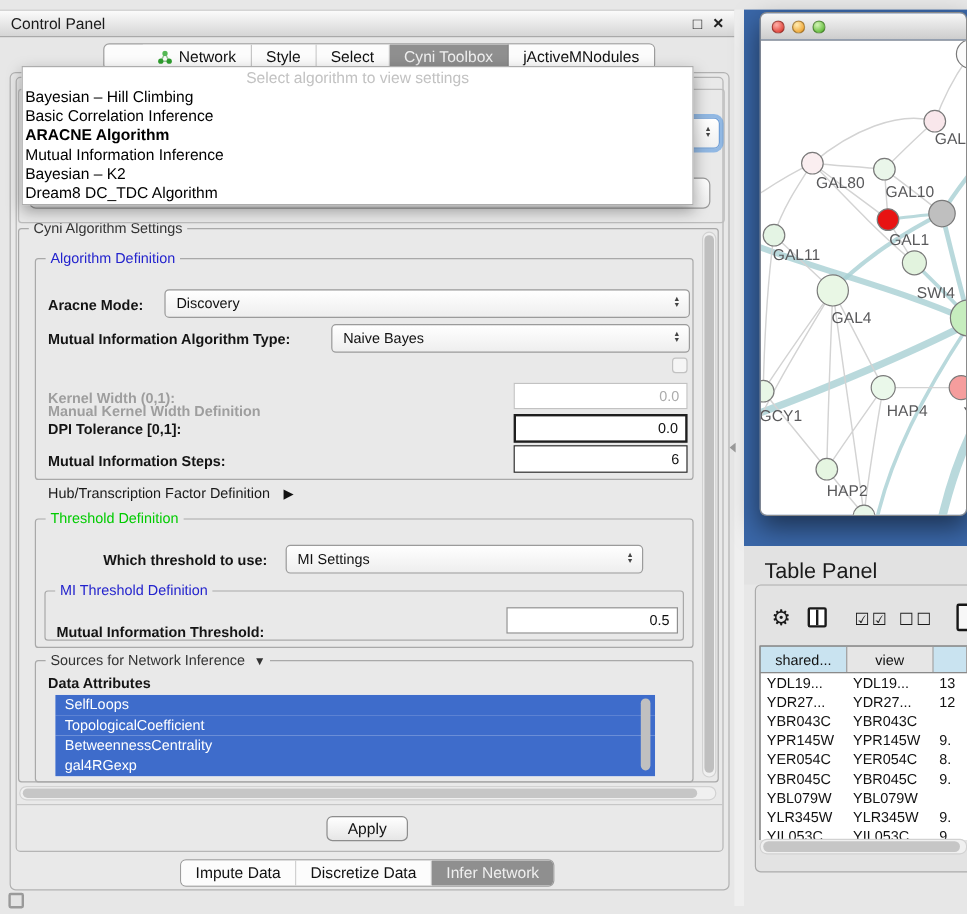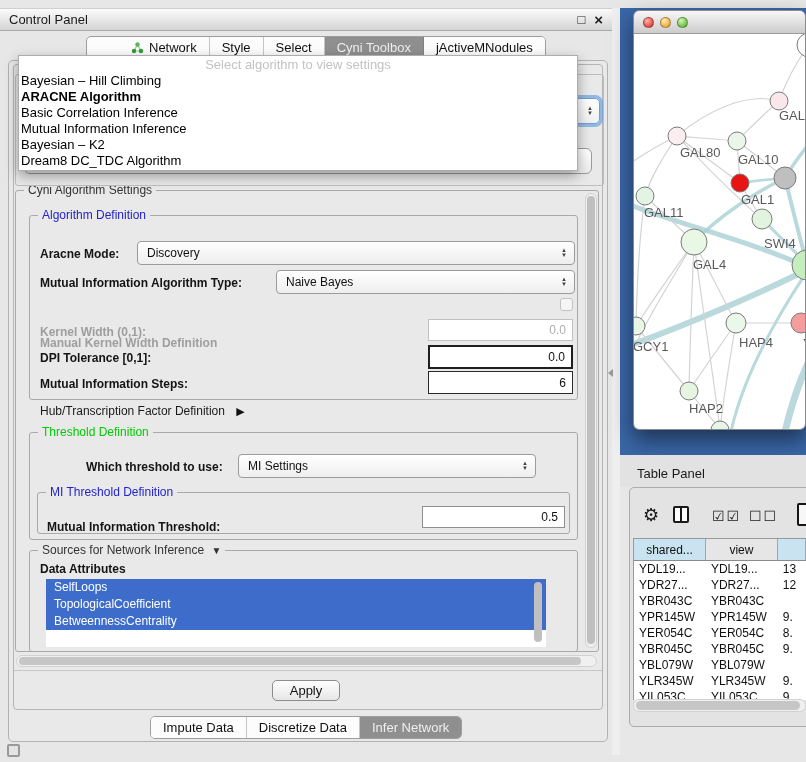--- a/index.html
+++ b/index.html
@@ -87,21 +87,21 @@
     box-shadow:0 10px 22px rgba(0,0,0,0.5);border:1px solid #8A8A8A;}
   .mac-title{height:22px;background:linear-gradient(#F7F7F7,#CCCCCC);border-bottom:1px solid #9A9A9A;
     display:flex;align-items:center;padding-left:9px;gap:6px;}
   .light{width:11px;height:11px;border-radius:50%;border:1px solid rgba(0,0,0,0.3);box-sizing:border-box;}
   .light.red{background:radial-gradient(circle at 35% 30%,#FFB3AC,#E2463D 75%);}
   .light.yellow{background:radial-gradient(circle at 35% 30%,#FFEDB3,#EFA83A 75%);}
   .light.green{background:radial-gradient(circle at 35% 30%,#D6F5B8,#66BE3F 75%);}
   .net-canvas{position:relative;width:100%;height:397px;background:#FFF;overflow:hidden;}
 
   .tp-strip{left:620px;top:455px;width:186px;height:32px;background:#E2E2E2;}
-  .tp-title{left:637px;top:466px;font-size:13px;color:#1A1A1A;}
+  .tp-title{left:637px;top:466px;font-size:18px;color:#1A1A1A;}
   .tp-box{left:629px;top:487px;width:184px;height:240px;background:#E3E3E3;border:1px solid #ABABAB;border-radius:5px;}
   .ticon{color:#1A1A1A;}
   .cols-icon{width:16px;height:17px;border:2px solid #1A1A1A;border-radius:2px;background:#FFF;position:relative;}
   .cols-icon:after{content:"";position:absolute;left:5px;top:0;bottom:0;width:2px;background:#1A1A1A;}
   .doc-icon{width:18px;height:23px;border:2px solid #161616;border-radius:2px;background:#F7F7F7;}
 
   .tbl{left:633px;top:538px;width:173px;background:#404040;border-left:1px solid #999;}
   .tbl-head{display:flex;height:21px;border-top:1px solid #999;border-bottom:1px solid #8A8A8A;}
   .th{border-right:1px solid #A5A5A5;background:#E6E6E6;display:flex;align-items:center;justify-content:center;
      font-size:12px;color:#111;box-sizing:border-box;}
@@ -162,22 +162,22 @@
   </span>
 </div>
 <div class="abs hid-combo" style="left:24px;top:148px;width:568px;height:26px;">
   <span>galFiltered.sif default node</span>
 </div>
 
 <div class="abs popup">
   <div class="popup-prompt">Select algorithm to view settings</div>
   <div id="popup-list">
       <div class="popup-item">Bayesian – Hill Climbing</div>
+      <div class="popup-item">Basic Correlation Inference</div>
       <div class="popup-item bold">ARACNE Algorithm</div>
-      <div class="popup-item">Basic Correlation Inference</div>
       <div class="popup-item">Mutual Information Inference</div>
       <div class="popup-item">Bayesian – K2</div>
       <div class="popup-item">Dream8 DC_TDC Algorithm</div>
     </div>
 </div>
 
 <div class="abs group" style="left:15px;top:190px;width:584px;height:462px;">
   <span class="gleg">Cyni Algorithm Settings</span>
 </div>
 <div class="abs vscroll" style="left:585px;top:193px;width:12px;height:455px;">
@@ -246,20 +246,21 @@
   <span class="gleg">
     <span>Sources for Network Inference</span>
     <span style="font-size:10px;margin-left:4px;">▼</span>
   </span>
 </div>
 <span class="lbl abs" style="left:40px;top:562px;">Data Attributes</span>
 <div class="abs attr-list" style="left:46px;top:579px;width:500px;height:68px;" id="attr-list">
     <div class="attr-item">SelfLoops</div>
     <div class="attr-item">TopologicalCoefficient</div>
     <div class="attr-item">BetweennessCentrality</div>
+    <div class="attr-item">gal4RGexp</div>
   </div>
 <div class="abs" style="left:534px;top:582px;width:8px;height:60px;background:#C0C0C0;border-radius:4px;z-index:2;"></div>
 <div class="abs hscroll" style="left:16px;top:655px;width:581px;height:12px;">
   <span class="hthumb" style="left:2px;width:562px;"></span>
 </div>
 
 <div class="abs inner-divider"></div>
 <div class="abs btn" style="left:272px;top:680px;width:68px;height:21px;">Apply</div>
 
 <div class="abs segbar" style="left:150px;top:716px;" id="bottom-tabs">

